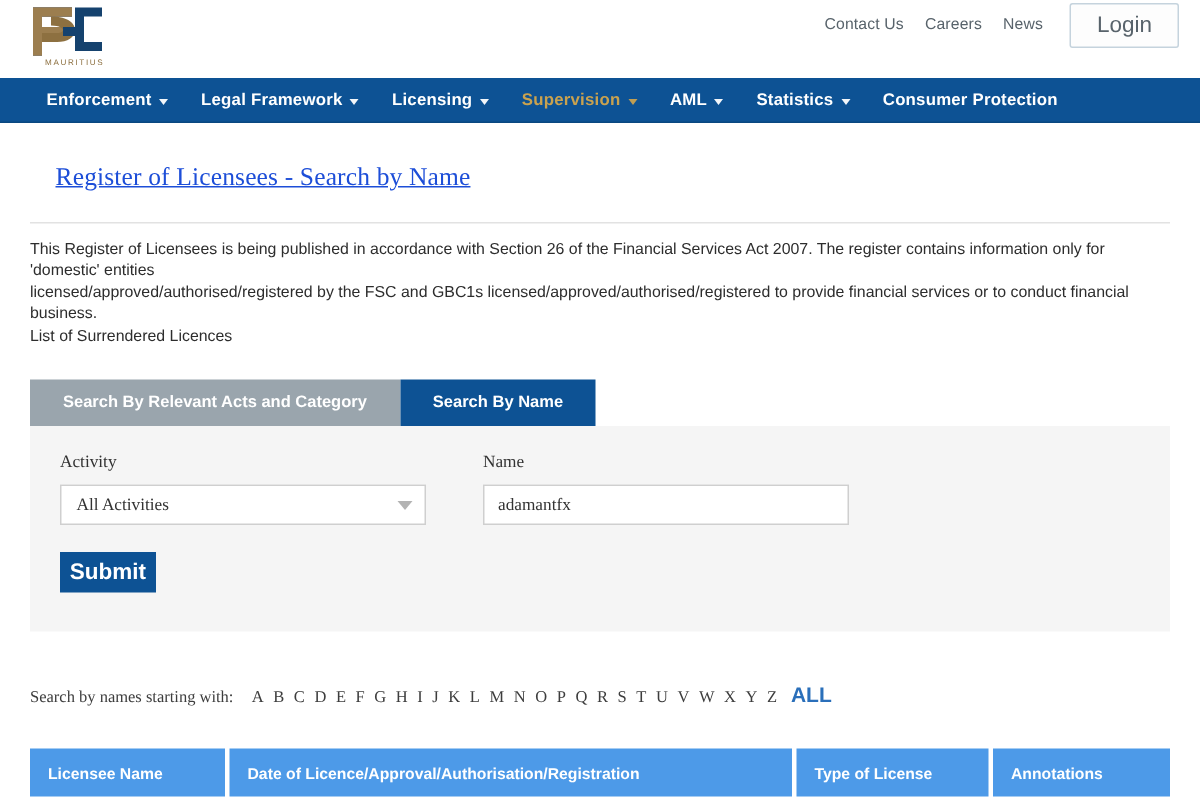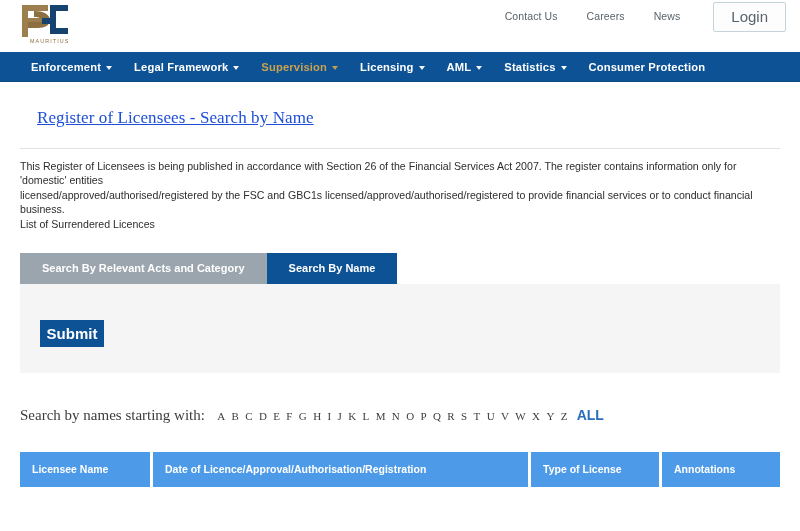--- a/index.html
+++ b/index.html
@@ -26,21 +26,21 @@
     display: block;
   }
   .logo-wrap svg { display: block; }
 
   .util-nav {
     position: absolute;
     right: 14px;
     top: 0px;
     display: flex;
     align-items: center;
-    gap: 29px;
+    gap: 14px;
   }
   .util-link {
     font-size: 10.5px;
     color: #58636b;
     text-decoration: none;
     letter-spacing: .1px;
     padding: 6px 0;
     white-space: nowrap;
   }
   .login-btn {
@@ -209,21 +209,21 @@
 
   
   .alpha-row {
     display: flex;
     align-items: baseline;
     margin-top: 34px;
     flex-wrap: nowrap;
   }
   .alpha-label {
     font-family: "Liberation Serif", serif;
-    font-size: 15px;
+    font-size: 11px;
     color: #3d3d3d;
     margin-right: 9px;
     white-space: nowrap;
   }
   .alpha-letter {
     font-family: "Liberation Serif", serif;
     font-size: 11px;
     color: #3d3d3d;
     padding: 0 3.2px;
     cursor: pointer;
@@ -289,26 +289,26 @@
 
 <nav class="mainnav">
   <div class="nav-item">
     <span>Enforcement</span>
     <span class="caret"></span>
   </div>
   <div class="nav-item">
     <span>Legal Framework</span>
     <span class="caret"></span>
   </div>
+  <div class="nav-item">
+    <span>Licensing</span>
+    <span class="caret"></span>
+  </div>
   <div class="nav-item active">
     <span>Supervision</span>
-    <span class="caret"></span>
-  </div>
-  <div class="nav-item">
-    <span>Licensing</span>
     <span class="caret"></span>
   </div>
   <div class="nav-item">
     <span>AML</span>
     <span class="caret"></span>
   </div>
   <div class="nav-item">
     <span>Statistics</span>
     <span class="caret"></span>
   </div>
@@ -330,20 +330,36 @@
     <span class="line">licensed/approved/authorised/registered by the FSC and GBC1s licensed/approved/authorised/registered to provide financial services or to conduct financial business.</span>
     <span class="line">List of Surrendered Licences</span>
   </div>
 
   <div class="tabs">
     <div class="tab inactive">Search By Relevant Acts and Category</div>
     <div class="tab active">Search By Name</div>
   </div>
 
   <div class="form-panel">
+    <div class="form-row">
+
+      <div class="field">
+        <label class="field-label">Activity</label>
+        <div class="select-box">
+          <span class="val">All Activities</span>
+          <span class="sel-caret"></span>
+        </div>
+      </div>
+
+      <div class="field">
+        <label class="field-label">Name</label>
+        <input class="text-input" type="text" value="adamantfx" style="">
+      </div>
+
+    </div>
 
     <button class="submit-btn">Submit</button>
   </div>
 
   <div class="alpha-row">
     <span class="alpha-label">Search by names starting with:</span>
     <a class="alpha-letter" href="#">A</a>
     <a class="alpha-letter" href="#">B</a>
     <a class="alpha-letter" href="#">C</a>
     <a class="alpha-letter" href="#">D</a>

